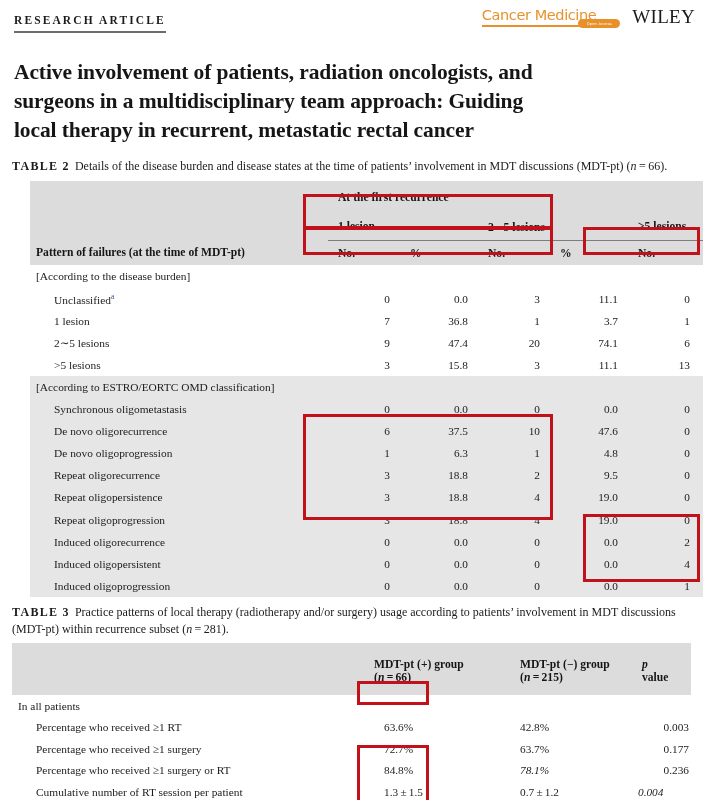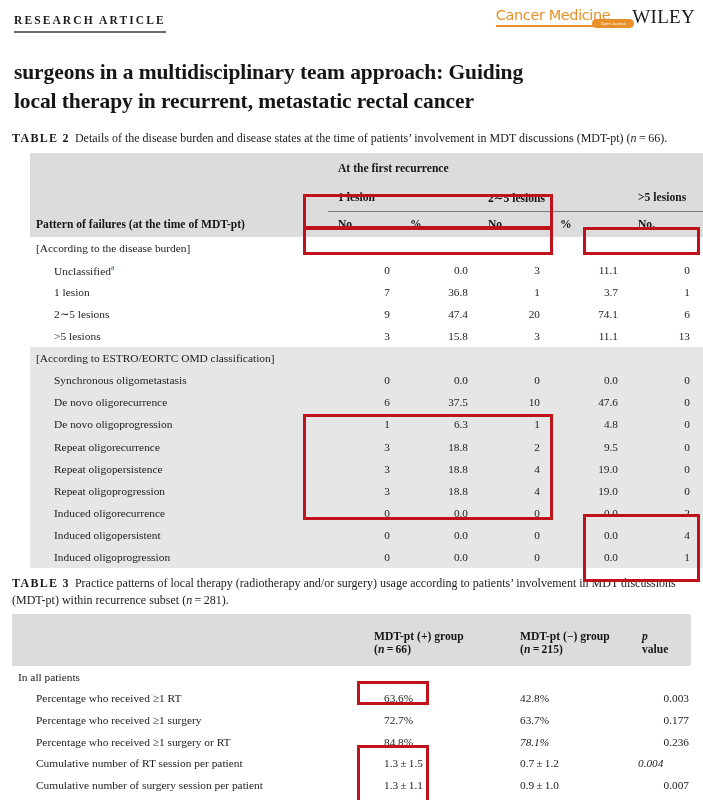--- a/index.html
+++ b/index.html
@@ -17,21 +17,21 @@
   .hdr { position:relative; height:52px;text-align:right; }
   .research-article {
     position:absolute; left:14px; top:14px;
     font-family:"Liberation Serif","DejaVu Serif",serif;
     font-weight:700; font-size:11.5px; letter-spacing:2.1px;
     color:#1b1b1b; padding-bottom:5px;
     border-bottom:2.5px solid #6c6c6c; 
   }
   .journal-logo {
     position:absolute; right:8px; top:6px;
-    display:flex; align-items:flex-end; gap:0;
+    display:flex; align-items:flex-end; gap:14px;
   }
   .cm-block { position:relative; }
   .cm-title {
     font-family:"DejaVu Sans","Liberation Sans",sans-serif;
     font-size:14.5px; color:#E8912B; letter-spacing:-0.4px;
     line-height:1.05; white-space:nowrap;
   }
   .cm-rule { height:2px; background:#E8912B; margin-top:2px; width:100%; }
   .cm-pill {
     position:absolute; right:-24px; bottom:-1px;
@@ -115,20 +115,21 @@
       <div class="cm-rule"></div>
       <div class="cm-pill">
         <span>Open Access</span>
       </div>
     </div>
     <div class="wiley">WILEY</div>
   </div>
 </div>
 
 <div class="art-title">
+  <div>Active involvement of patients, radiation oncologists, and</div>
   <div>surgeons in a multidisciplinary team approach: Guiding</div>
   <div>local therapy in recurrent, metastatic rectal cancer</div>
 </div>
 
 <div class="tbl-cap" style="margin-top:14px;">
   <span class="tnum">TABLE 2</span><span>Details of the disease burden and disease states at the time of patients’ involvement in MDT discussions (MDT-pt) (</span><i>n</i><span> = 66).</span>
 </div>
 
 <div class="stack" style="margin-top:6px;padding-left:18px;">
 <table class="doc" id="table2">

